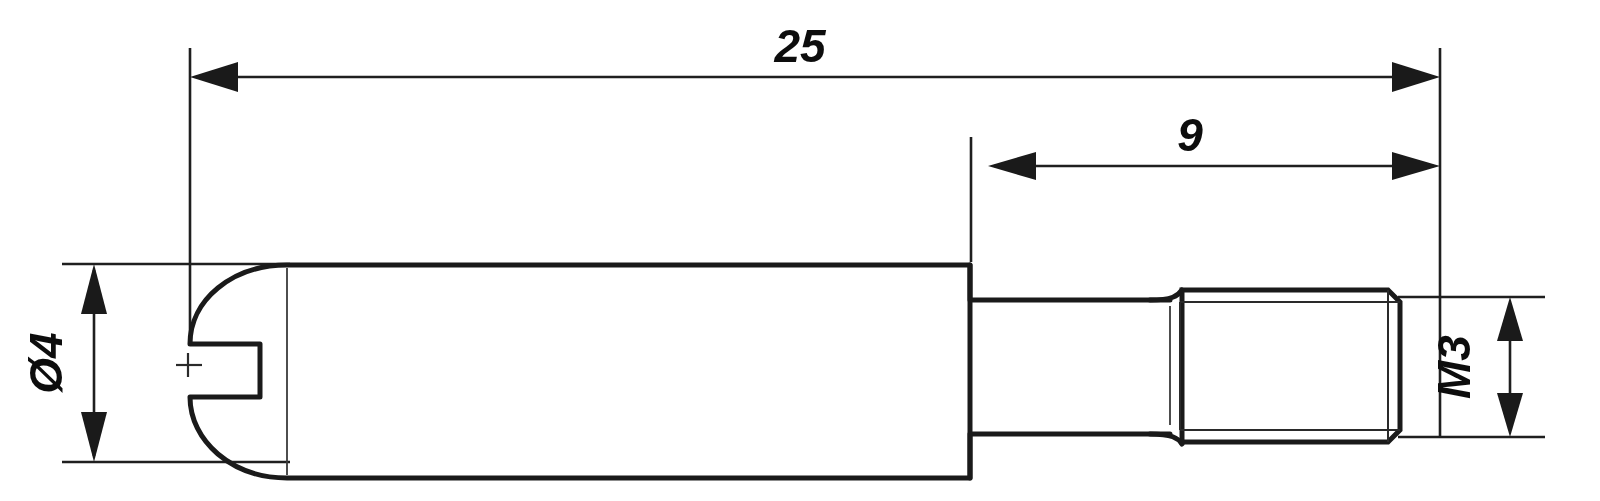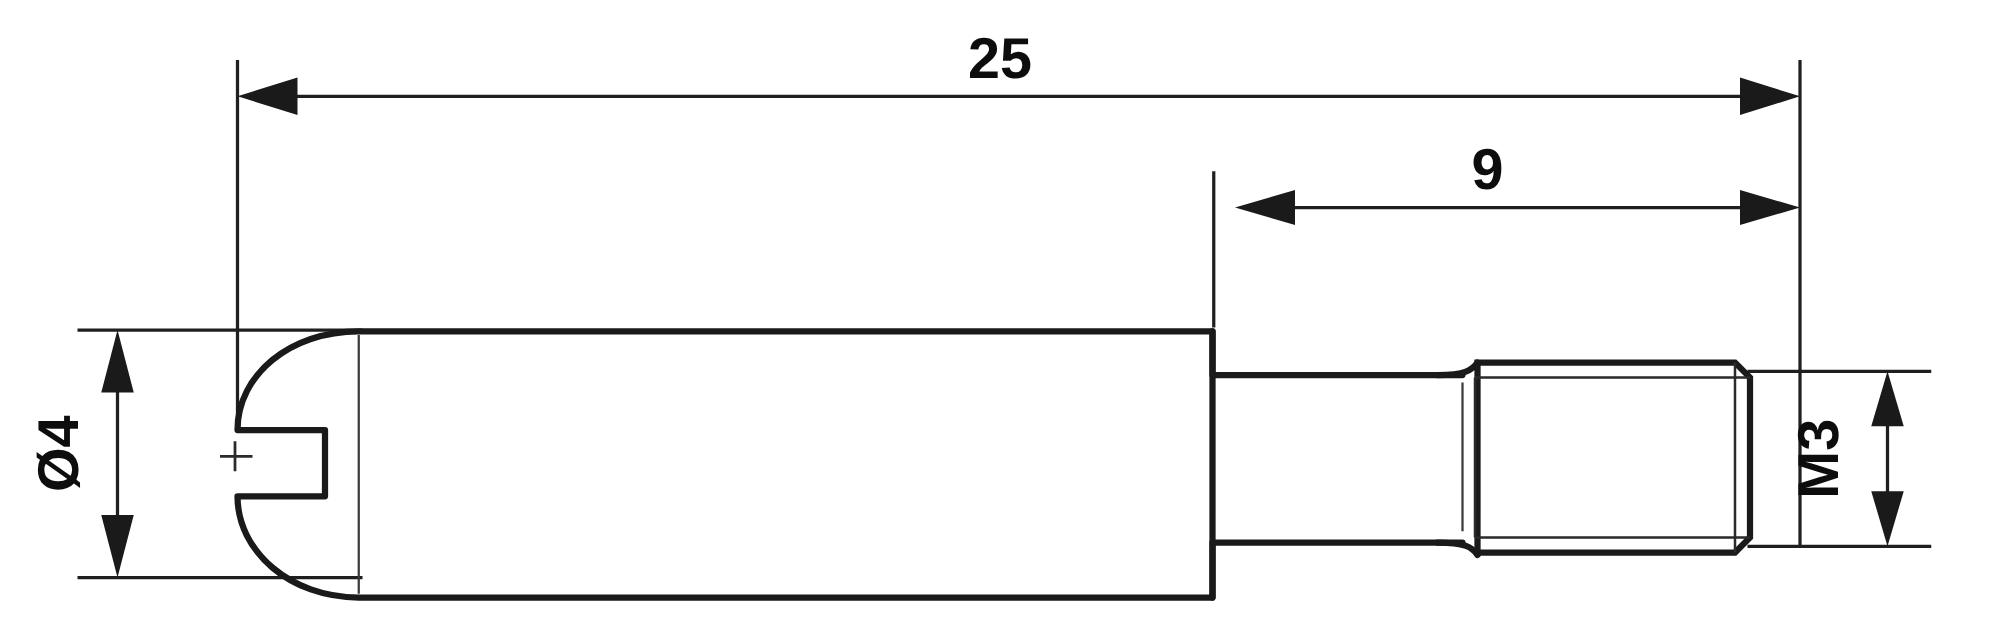--- a/index.html
+++ b/index.html
@@ -11,20 +11,21 @@
     width: 1600px;
     height: 501px;
     overflow: hidden;
     font-family: "Liberation Sans", sans-serif;
   }
   #drawing-root {
     position: relative;
     width: 1600px;
     height: 501px;
     background: #ffffff;
+    font-style: italic;
   }
   svg#tech-drawing {
     display: block;
     width: 1600px;
     height: 501px;
   }
   .outline {
     fill: none;
     stroke: #1a1a1a;
     stroke-width: 5;

